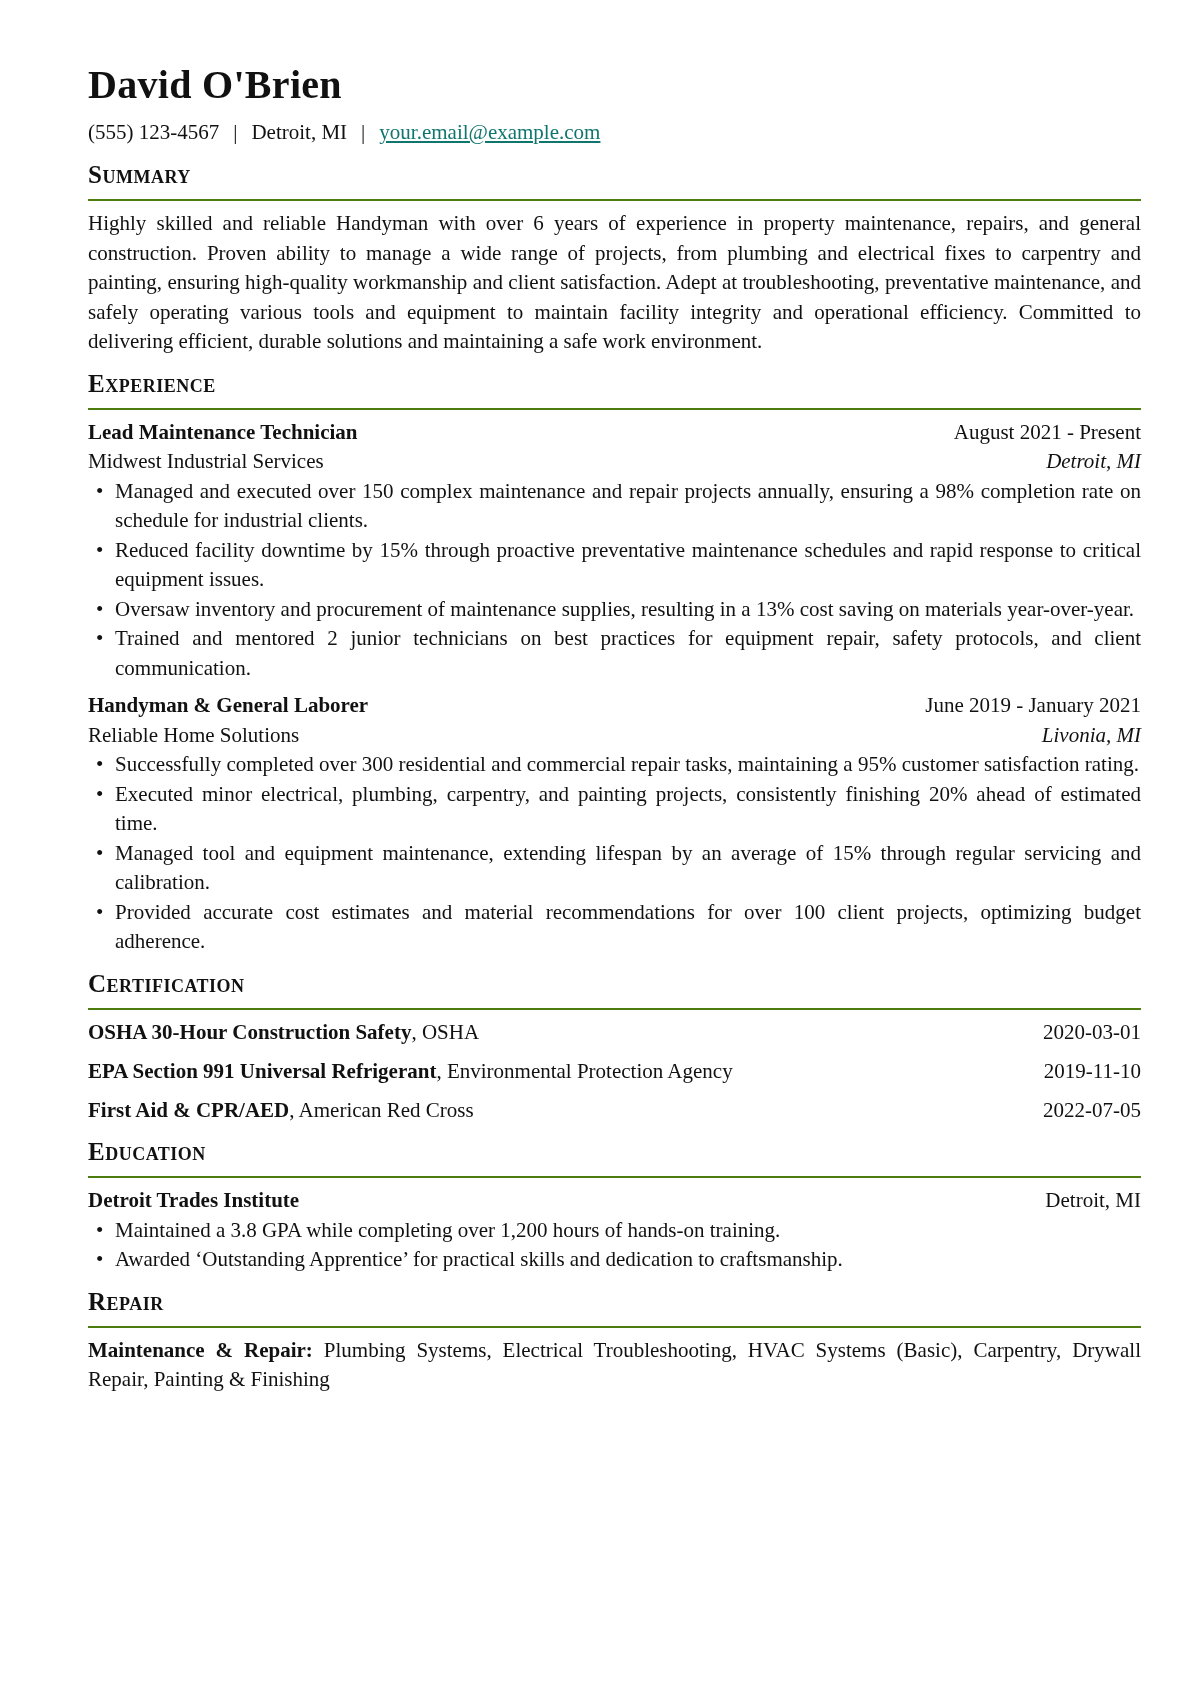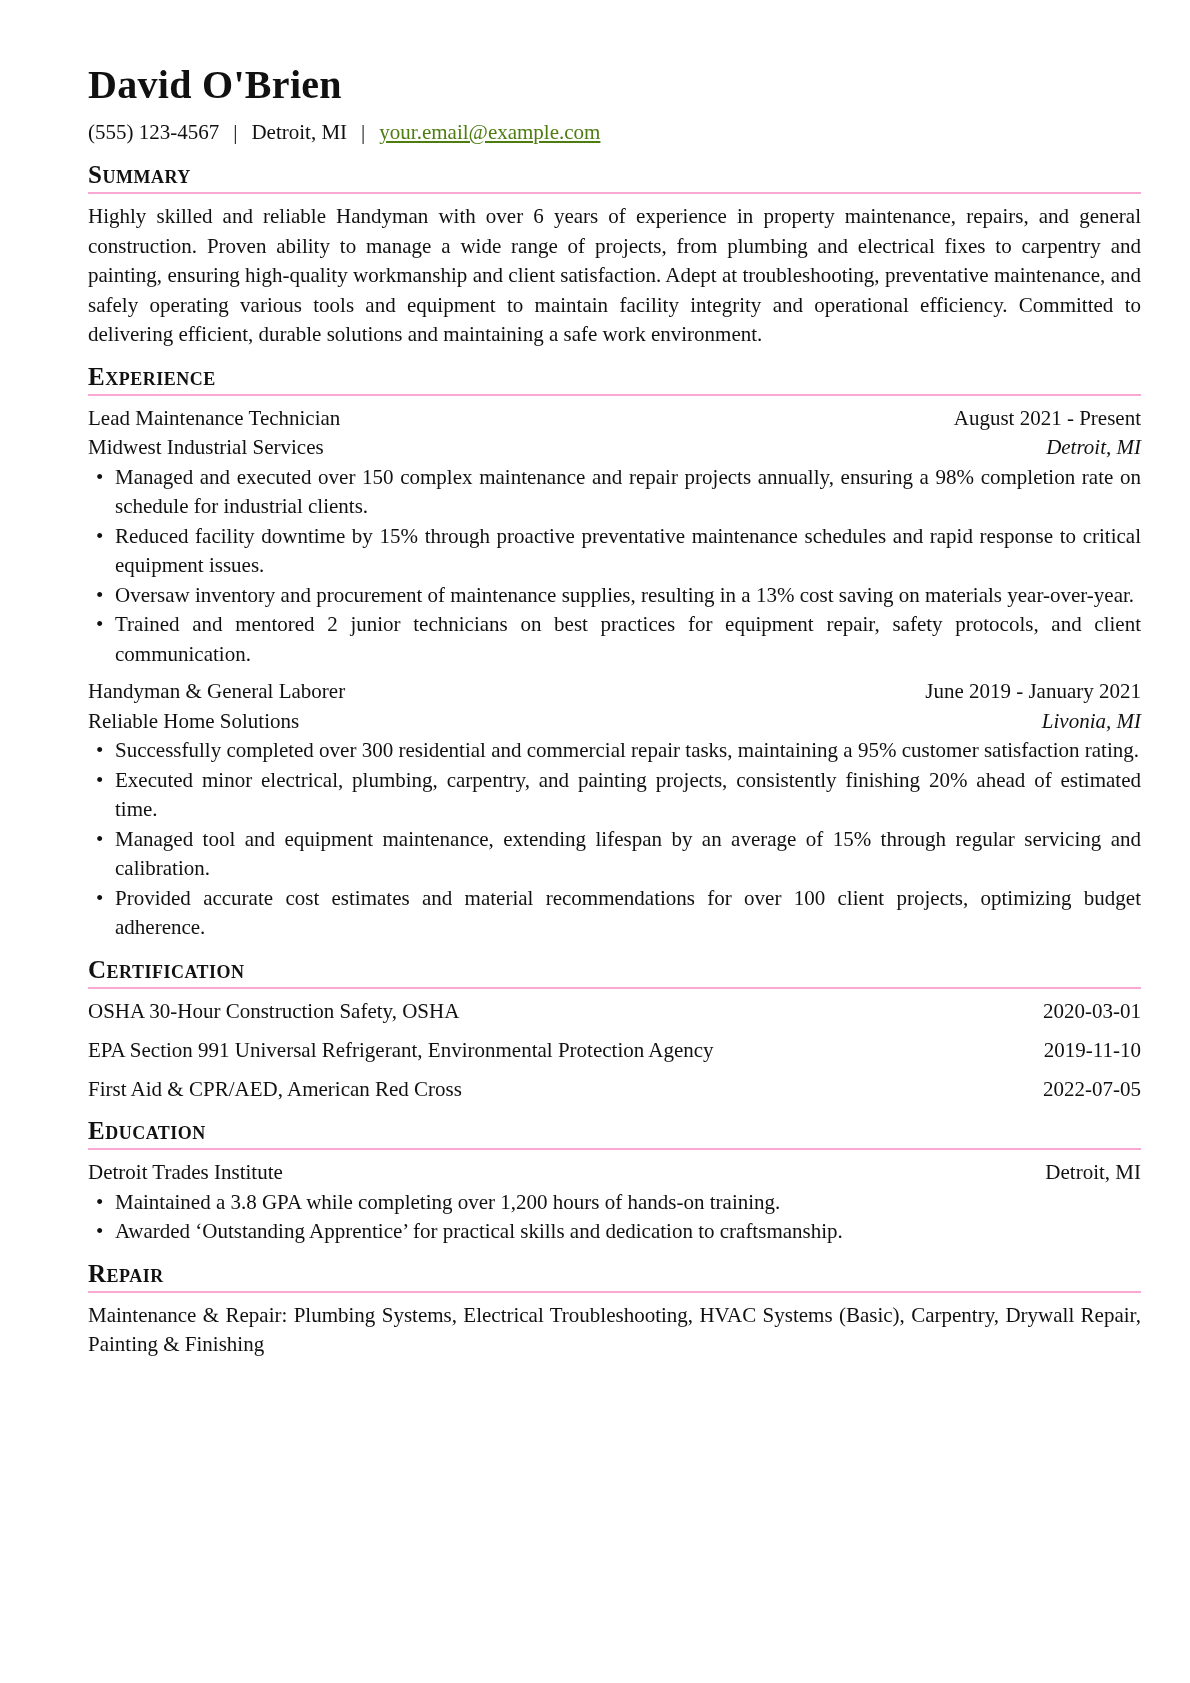--- a/index.html
+++ b/index.html
@@ -26,39 +26,39 @@
       line-height: 50px;
       margin: 0 0 8px 0;
       letter-spacing: 0.3px;
     }
     .contact {
       font-size: 21px;
       line-height: 28px;
       margin-bottom: 14px;
     }
     .contact .sep { margin: 0 14px; }
-    .contact a { color: #4d7c0f; text-decoration: underline; }
+    .contact a { color: #0f766e; text-decoration: underline; }
     .section-title {
       font-variant: small-caps;
       font-weight: bold;
       font-size: 25px;
       line-height: 30px;
       letter-spacing: 0.5px;
-      border-bottom: 2px solid #f9a8d4;
-      padding-bottom: 2px;
+      border-bottom: 2px solid #4d7c0f;
+      padding-bottom: 9px;
       margin: 0 0 8px 0;
     }
     .section { margin-bottom: 12px; }
     .summary-text { text-align: justify; margin: 0; }
     .row {
       display: flex;
       justify-content: space-between;
       align-items: baseline;
     }
-    .bold { font-weight: normal; }
+    .bold { font-weight: bold; }
     .italic { font-style: italic; }
     .job { margin-bottom: 8px; }
     ul.bullets {
       margin: 0;
       padding: 0;
       list-style: none;
     }
     ul.bullets li {
       position: relative;
       padding-left: 27px;

